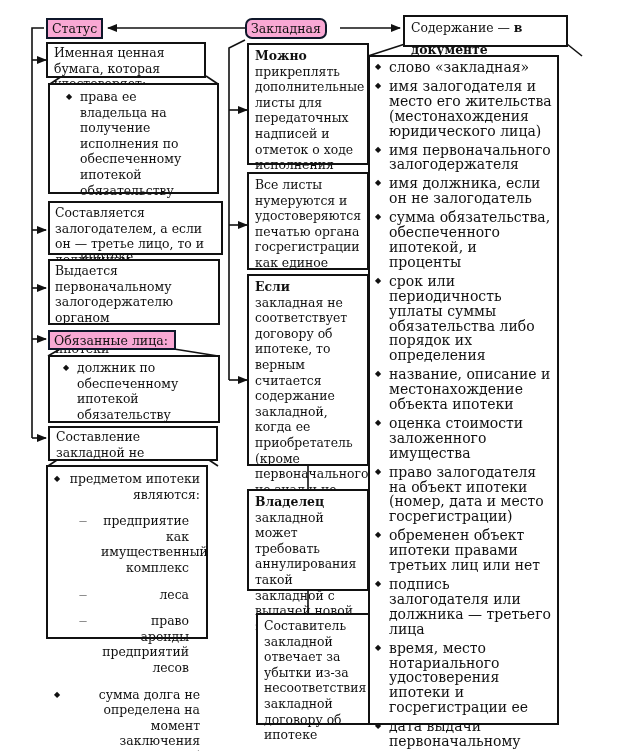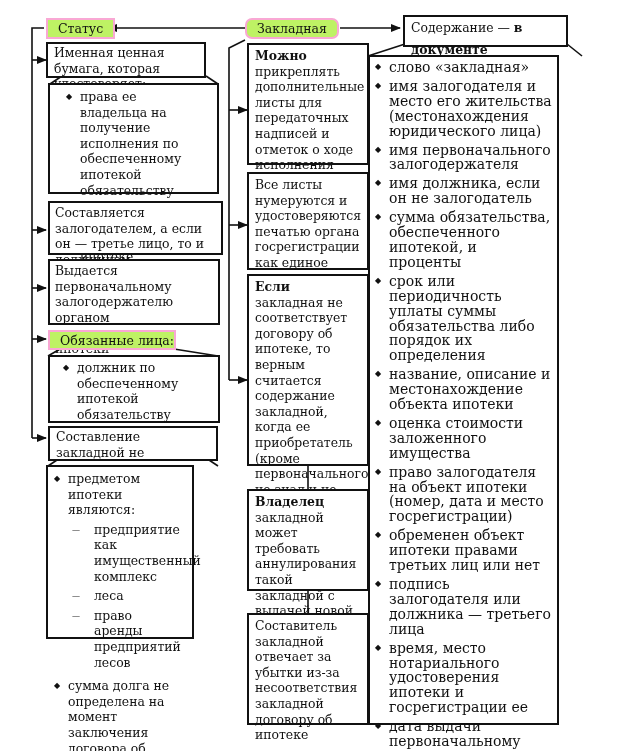--- a/index.html
+++ b/index.html
@@ -1,27 +1,27 @@
 <!DOCTYPE html>
 <html><head>
 <meta charset="utf-8">
 <style>
   html, body { margin:0; padding:0; background:#ffffff; }
   body { width:629px; height:751px; position:relative; overflow:hidden;
          font-family:"DejaVu Serif","Liberation Serif",serif; color:#111; }
   .box { position:absolute; border:2px solid #111; background:#fff; box-sizing:border-box;
          font-size:12.4px; line-height:15.6px; padding:2px 4px; }
   .hdr { text-align:left; }
-  .lbl { position:absolute; border:2px solid #f9a8d4; background:#bef264; box-sizing:border-box;
-         font-size:12.5px; line-height:15px; padding:1px 10px; white-space:nowrap; }
+  .lbl { position:absolute; border:2px solid #0f172a; background:#f9a8d4; box-sizing:border-box;
+         font-size:12.5px; line-height:15px; padding:1px 4px; white-space:nowrap; }
   ul.bl { list-style:none; margin:0; padding:0; }
   ul.bl li { position:relative; padding-left:14px; margin-bottom:4px; }
   ul.bl li::before { content:"\25C6"; position:absolute; left:0; top:0; font-size:8px; }
   ul.dash { list-style:none; margin:0; padding:0; }
-  ul.dash li { position:relative; padding-left:22px; margin:4px; }
+  ul.dash li { position:relative; padding-left:22px; margin:11px; }
   ul.dash li::before { content:"\2014"; position:absolute; left:0; top:0; }
   .b { font-weight:bold; }
   svg.lines { position:absolute; left:0; top:0; }
 </style>
 </head>
 <body>
 
 <svg class="lines" width="629" height="751" viewBox="0 0 629 751">
   <defs>
     <marker id="ah" markerWidth="10" markerHeight="8" refX="9" refY="4" orient="auto" markerUnits="userSpaceOnUse">
@@ -82,21 +82,21 @@
 
 <div class="box" style="left:48px;top:355px;width:172px;height:68px;padding:3px 13px;">
   <ul class="bl">
     <li>должник по обеспеченному ипотекой обязательству</li>
     <li>залогодатель</li>
   </ul>
 </div>
 
 <div class="box hdr" style="left:48px;top:426px;width:170px;height:35px;padding:1px 6px;line-height:15.5px;">Составление закладной не допускается, если:</div>
 
-<div class="box" style="left:46px;top:465px;width:148px;height:174px;padding:4px 6px;">
+<div class="box" style="left:46px;top:465px;width:162px;height:174px;padding:4px 6px;text-align:right;">
   <ul class="bl">
     <li>
       <span>предметом ипотеки являются:</span>
       <ul class="dash">
         <li>предприятие как имущественный комплекс</li>
         <li>леса</li>
         <li>право аренды предприятий лесов</li>
       </ul>
     </li>
     <li style="margin-top:8px;">сумма долга не определена на момент заключения договора об ипотеке и не указаны условия ее определения</li>
@@ -112,21 +112,21 @@
 <div class="box" style="left:247px;top:172px;width:122px;height:98px;padding:3px 6px;">Все листы нумеруются и удостоверяются печатью органа госрегистрации как единое целое</div>
 
 <div class="box" style="left:247px;top:274px;width:122px;height:192px;padding:3px 6px;">
   <span class="b">Если</span><span> закладная не соответствует договору об ипотеке, то верным считается содержание закладной, когда ее приобретатель (кроме первоначального) не знал и не должен был знать об этом</span>
 </div>
 
 <div class="box" style="left:247px;top:489px;width:122px;height:102px;padding:3px 6px;">
   <span class="b">Владелец</span><span> закладной может требовать аннулирования такой закладной с выдачей новой закладной</span>
 </div>
 
-<div class="box" style="left:247px;top:613px;width:122px;height:112px;padding:3px 6px;">Составитель закладной отвечает за убытки из-за несоответствия закладной договору об ипотеке</div>
+<div class="box" style="left:256px;top:613px;width:122px;height:112px;padding:3px 6px;">Составитель закладной отвечает за убытки из-за несоответствия закладной договору об ипотеке</div>
 
 <div class="box hdr" style="left:403px;top:15px;width:165px;height:32px;padding:0 6px;line-height:22px;">
   <span>Содержание — </span><span class="b">в документе указываются:</span>
 </div>
 
 <div class="box" style="left:368px;top:55px;width:191px;height:670px;padding:3px 5px;font-size:14px;line-height:14.9px;">
   <ul class="bl">
     <li>слово «закладная»</li>
     <li>имя залогодателя и место его жительства (местонахождения юридического лица)</li>
     <li>имя первоначального залогодержателя</li>

